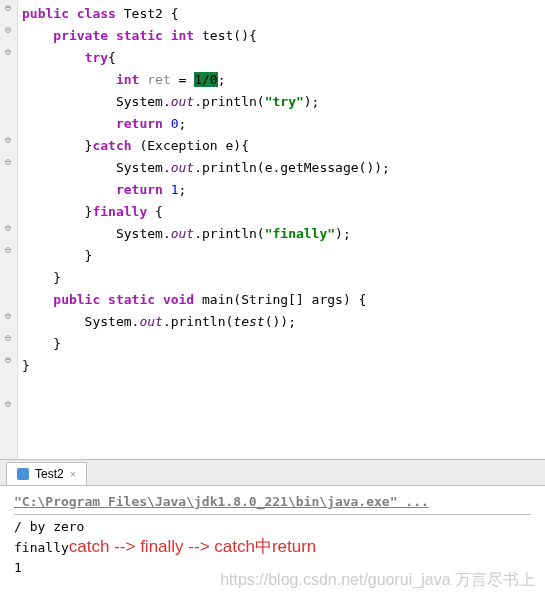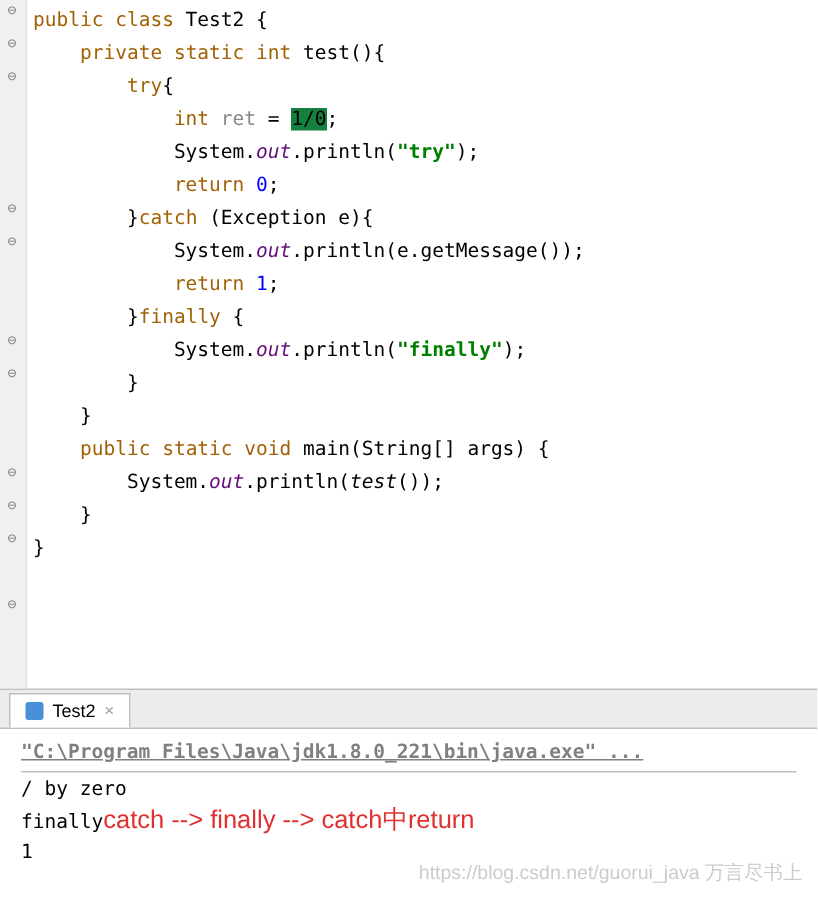--- a/index.html
+++ b/index.html
@@ -39,21 +39,21 @@
       line-height: 10px;
     }
     .code-content {
       padding: 3px 0 3px 22px;
       line-height: 22px;
     }
     .code-line {
       white-space: pre;
       font-family: 'Consolas', 'Monaco', monospace;
     }
-    .kw { color: #a16207; font-weight: normal; }
+    .kw { color: #a21caf; font-weight: bold; }
     .field { color: #660e7a; font-style: italic; }
     .str { color: #008000; font-weight: bold; }
     .num { color: #0000ff; }
     .var { color: #888888; }
     .hl { background: #15803d; }
     .method { font-style: italic; }
     
     .tab-bar {
       background: #ececec;
       height: 26px;
@@ -109,21 +109,21 @@
       color: #e03030;
       font-size: 17px;
       font-family: Arial, sans-serif;
       display: inline-block;
     }
     .watermark {
       position: absolute;
       right: 10px;
       bottom: 8px;
       color: #cccccc;
-      font-size: 13px;
+      font-size: 16px;
       font-family: Arial, sans-serif;
       pointer-events: none;
     }
   </style>
 </head>
 <body>
 
 <div class="editor-area">
   <div class="gutter">
       <div class="gutter-mark" style="top: 3px;">⊖</div>

